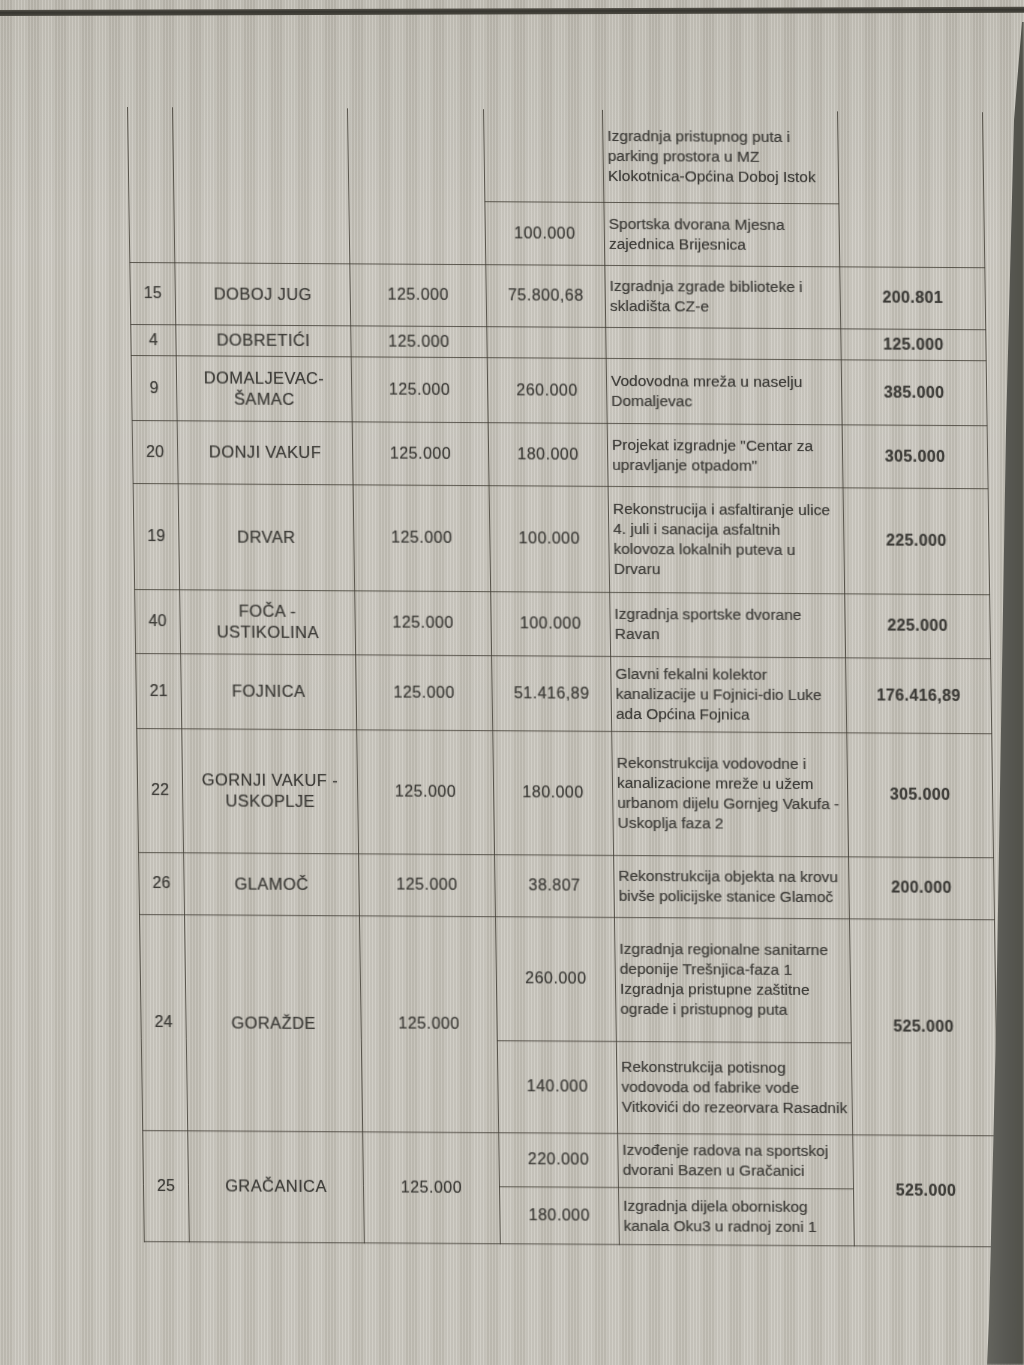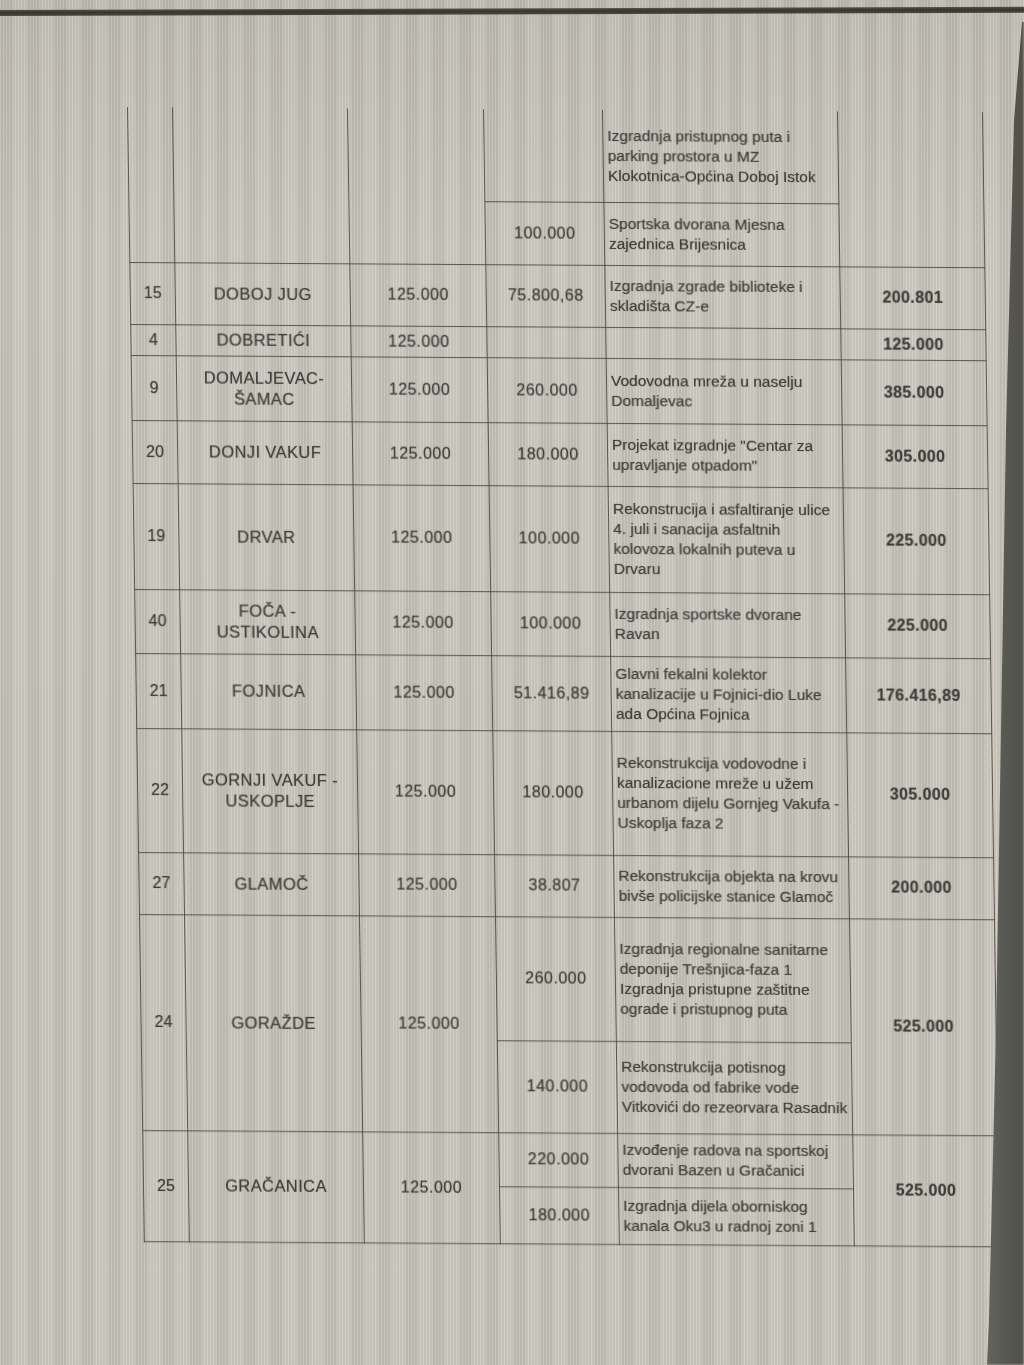--- a/index.html
+++ b/index.html
@@ -161,21 +161,21 @@
       <td class="num">22</td>
       <td class="name">GORNJI VAKUF -
 USKOPLJE</td>
       <td class="base">125.000</td>
       <td class="cofin">180.000</td>
       <td class="desc">Rekonstrukcija vodovodne i kanalizacione mreže u užem urbanom dijelu Gornjeg Vakufa - Uskoplja faza 2</td>
       <td class="total">305.000</td>
     </tr>
 
     <tr class="h-r23">
-      <td class="num">27</td>
+      <td class="num">26</td>
       <td class="name">GLAMOČ</td>
       <td class="base">125.000</td>
       <td class="cofin">38.807</td>
       <td class="desc">Rekonstrukcija objekta na krovu bivše policijske stanice Glamoč</td>
       <td class="total">200.000</td>
     </tr>
 
     <tr class="h-r24a">
       <td class="num" rowspan="2">24</td>
       <td class="name" rowspan="2">GORAŽDE</td>

